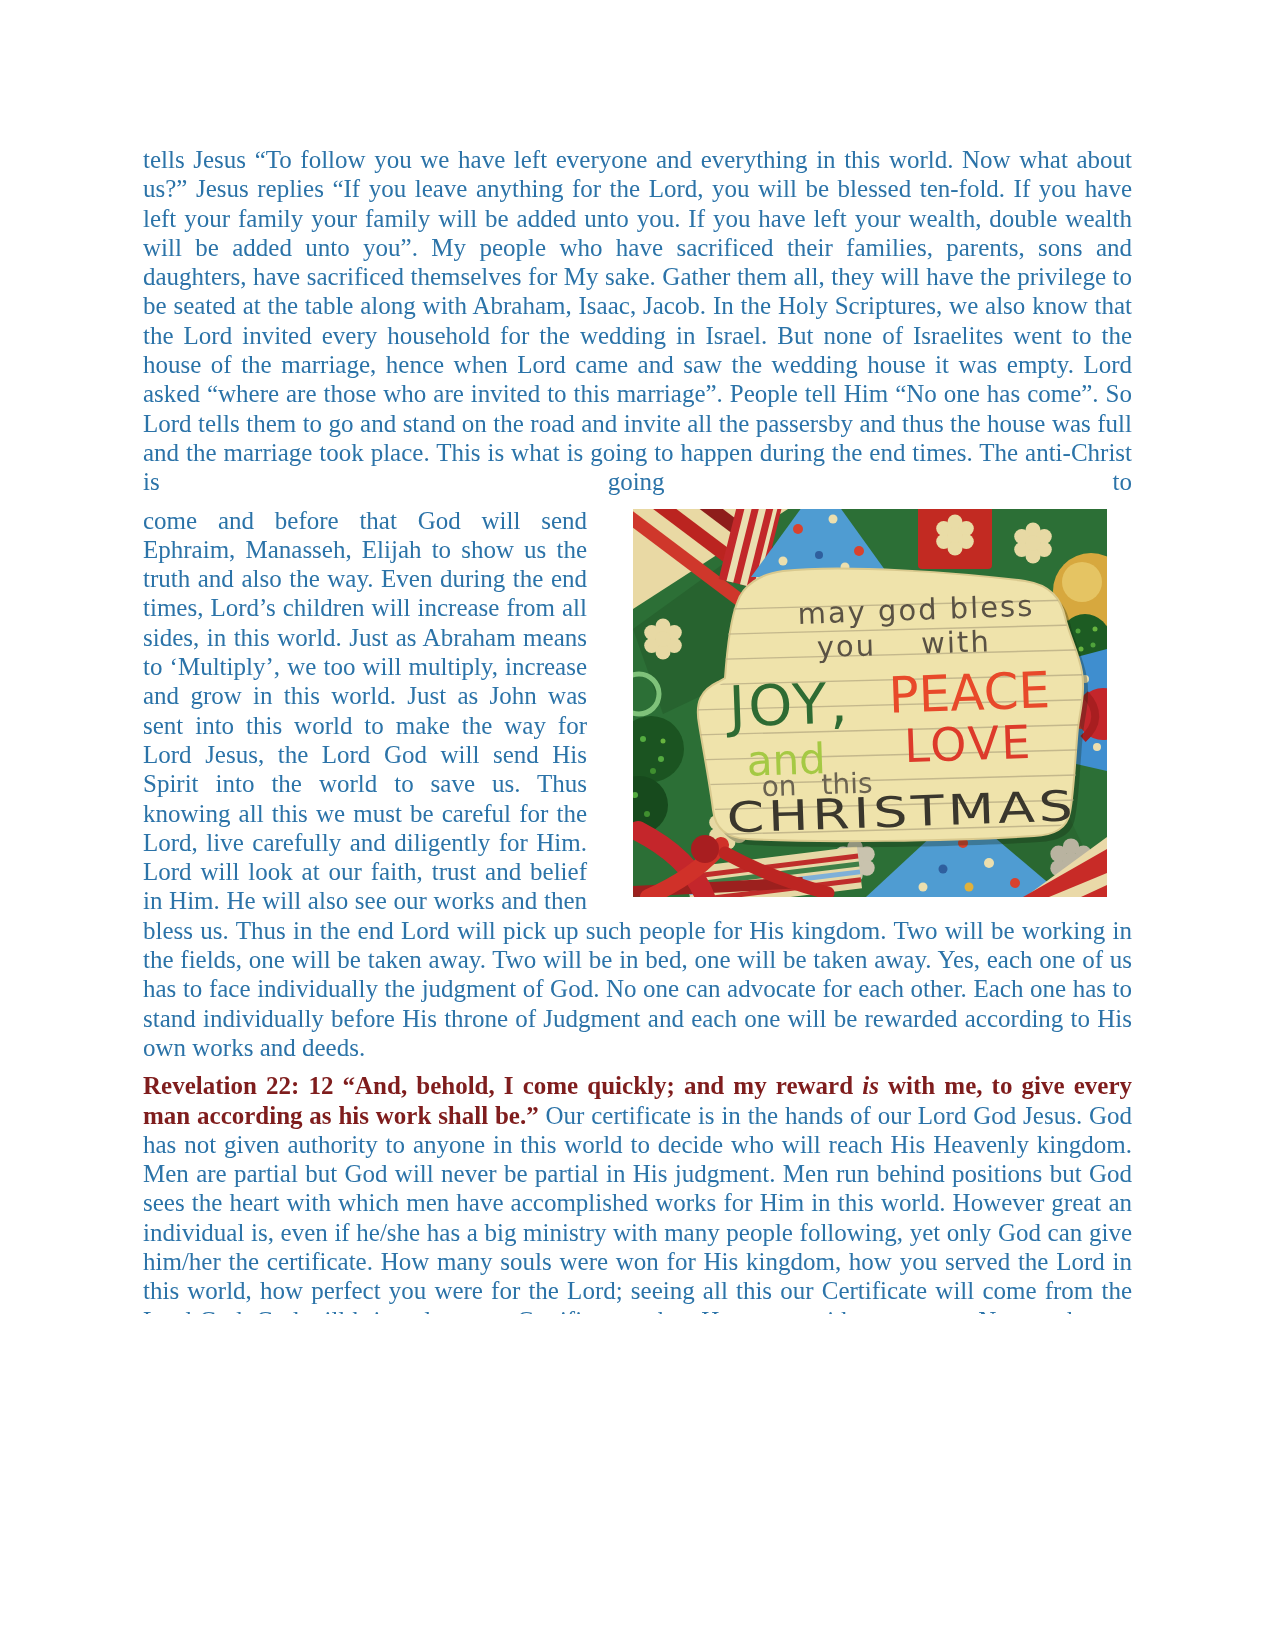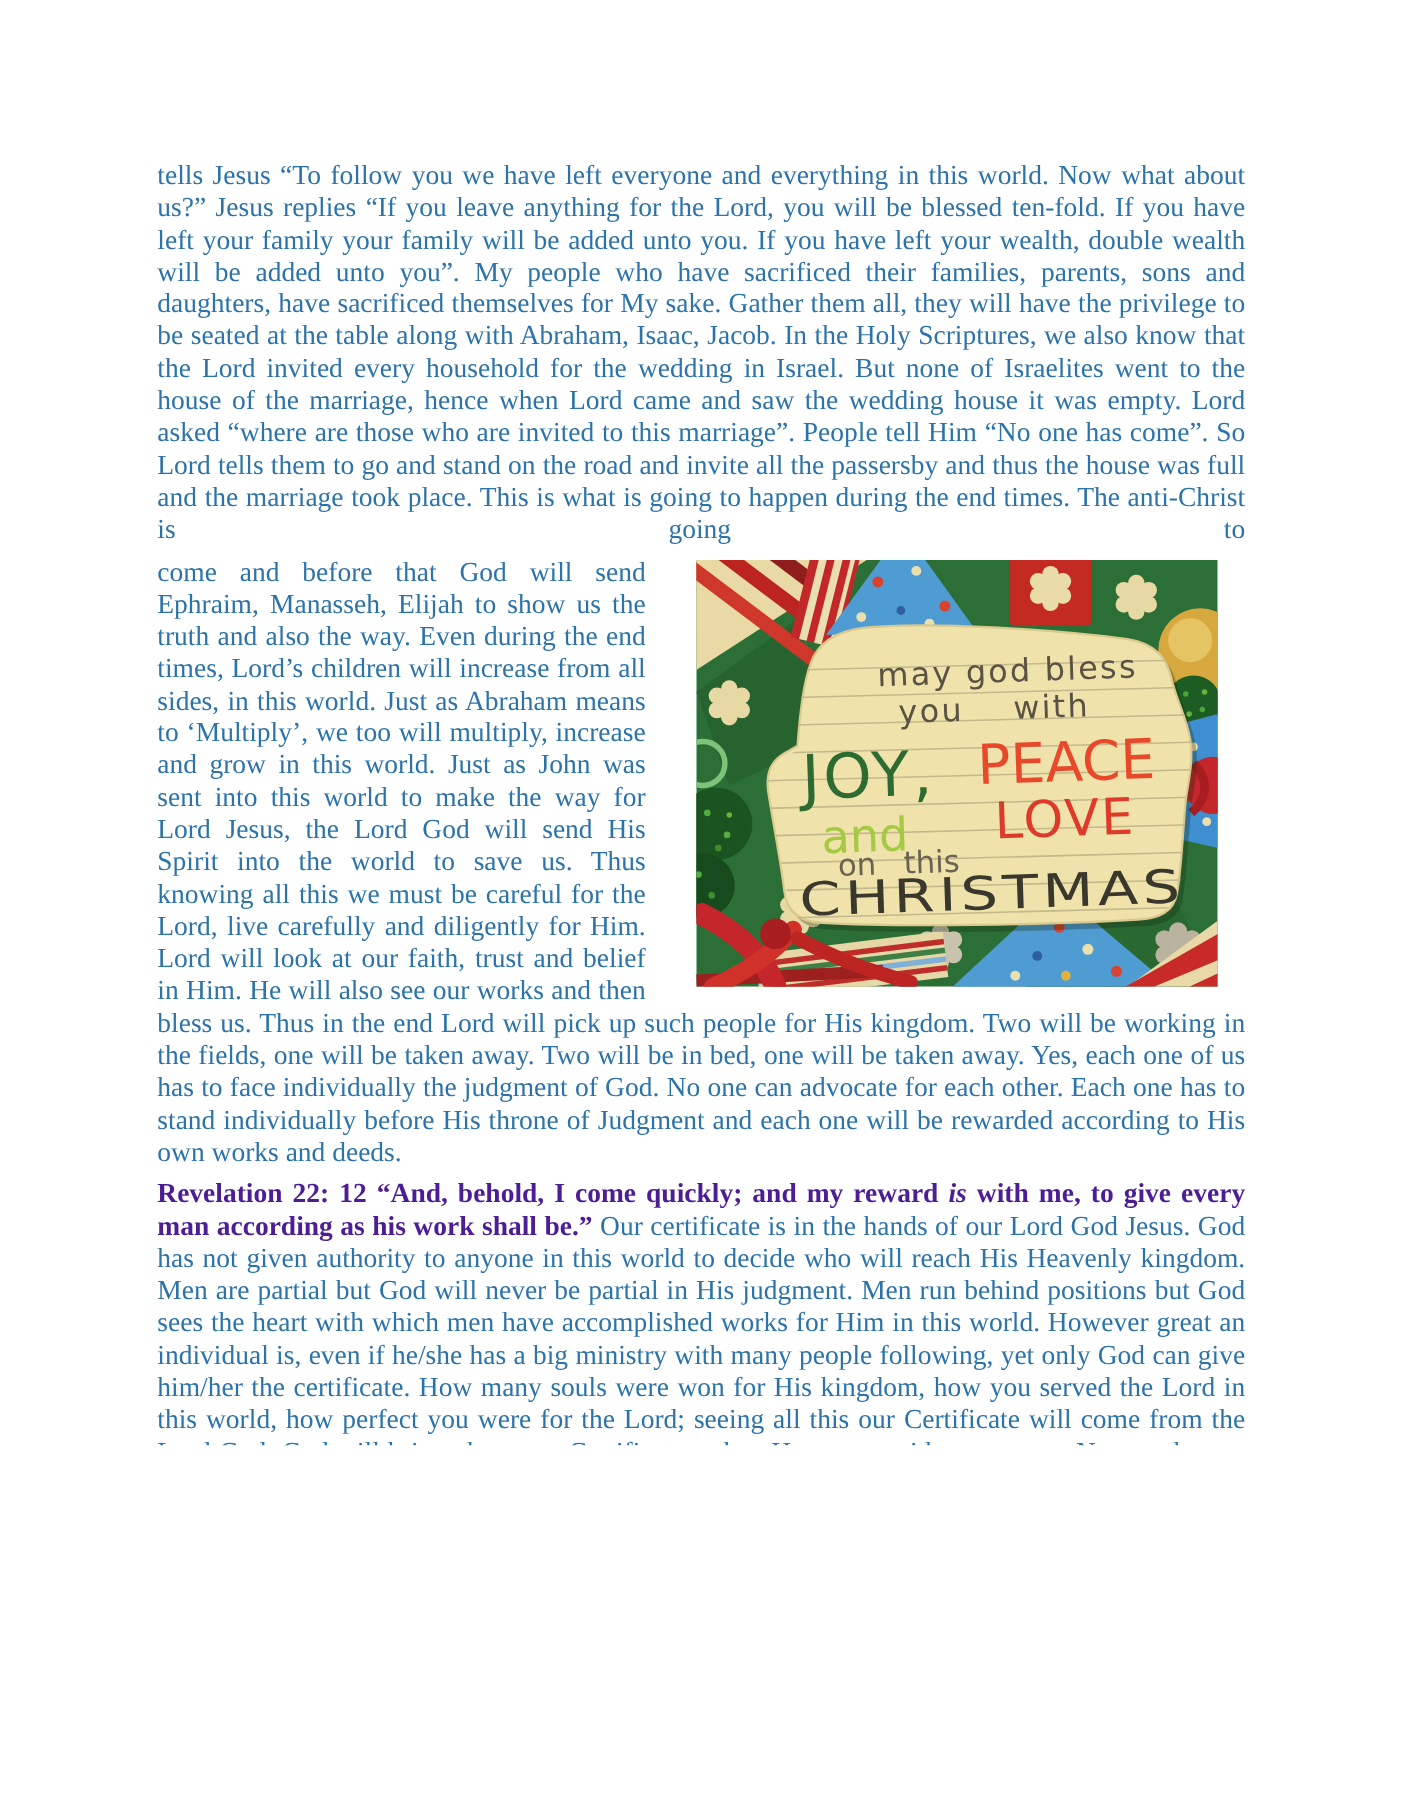--- a/index.html
+++ b/index.html
@@ -15,21 +15,21 @@
   }
   .para {
     font-size: 25px;
     line-height: 29.3px;
     color: #2b73a8;
     text-align: justify;
     margin: 0;
   }
   .para.fill-last { text-align-last: justify; }
   .para + .para { margin-top: 9px; }
-  .red  { color: #4c1d95; font-weight: 700; font-family: Liberation Serif, serif; }
+  .red  { color: #7f1d1d; font-weight: 700; font-family: Liberation Serif, serif; }
   .red.italic { font-style: italic; }
   .card-figure {
     display: block;
     float: right;
     width: 474px;
     height: 388px;
     margin: 3px 25px 13px 46px;
     line-height: 0;
   }
   .card-figure svg { display:block; width:474px; height:388px; }

